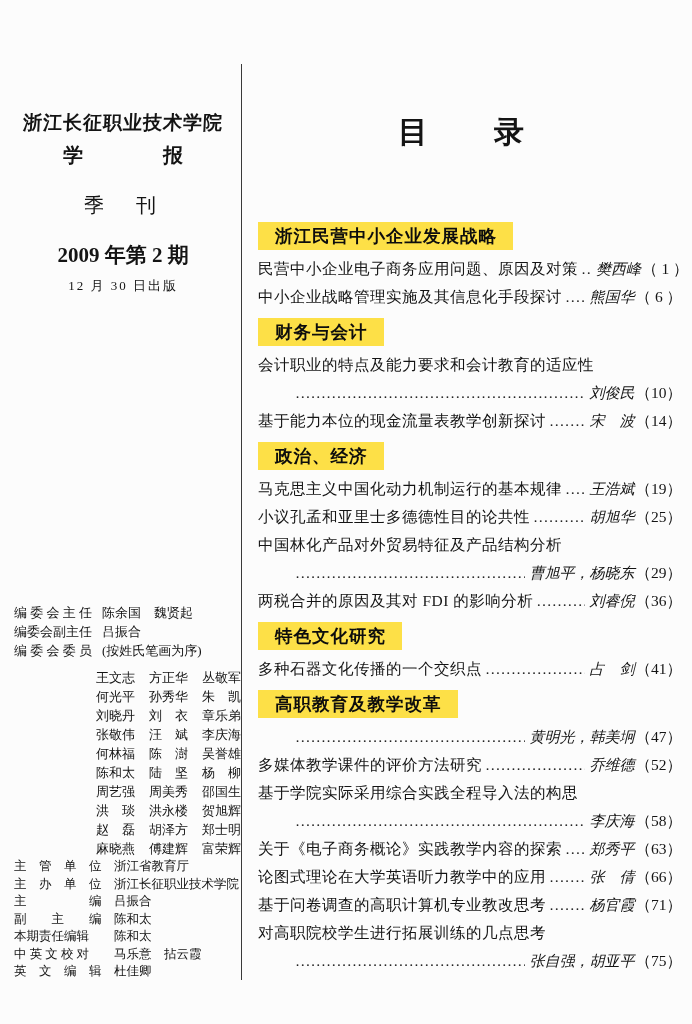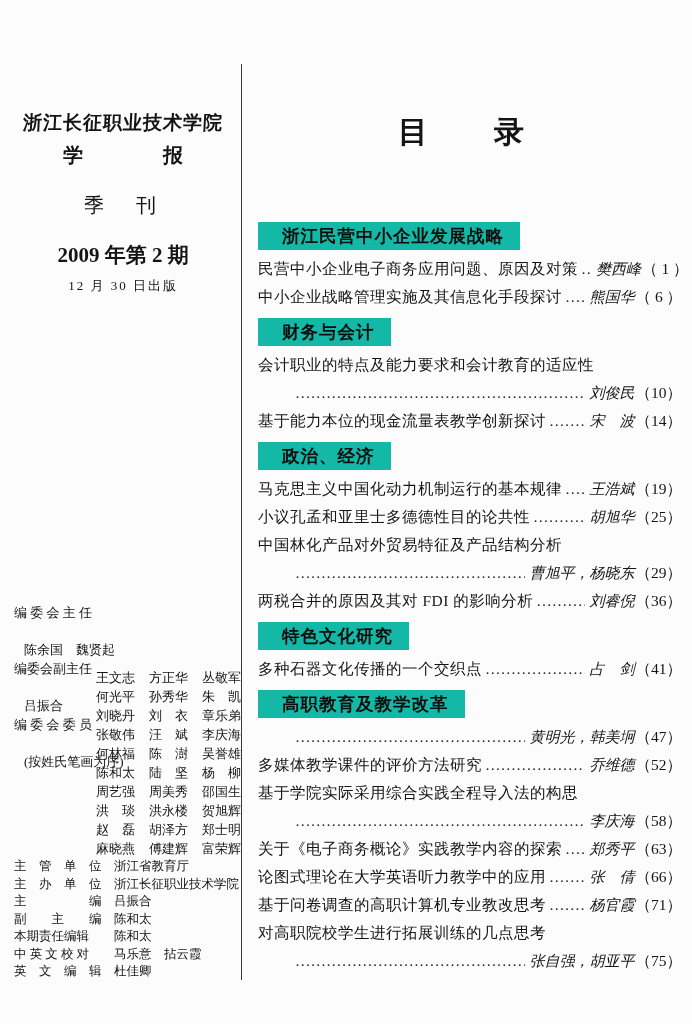--- a/index.html
+++ b/index.html
@@ -13,37 +13,37 @@
 
   
   .left-col{position:absolute;left:12px;top:108px;width:222px;}
   .jtitle{font-weight:bold;font-size:19px;letter-spacing:1px;text-align:center;line-height:30px;transform:skewX(-3deg);}
   .jtitle2{font-weight:bold;font-size:20px;text-align:center;line-height:34px;transform:skewX(-3deg);}
   .freq{margin-top:20px;text-align:center;font-size:20px;letter-spacing:6px;}
   .issue{margin-top:22px;text-align:center;font-weight:bold;font-size:21px;}
   .pubdate{margin-top:8px;text-align:center;font-size:13px;letter-spacing:2px;}
 
   .ed-block{position:absolute;left:14px;top:603px;width:224px;font-size:13px;}
-  .ed-row{display:flex;line-height:19px;white-space:nowrap;flex-direction:column;}
+  .ed-row{display:flex;line-height:19px;white-space:nowrap;}
   .ed-row .lbl{flex:0 0 auto;}
-  .ed-row .val{margin-left:10px;margin-top:18px;}
+  .ed-row .val{margin-left:10px;}
   .committee{position:absolute;left:96px;top:668px;width:145px;font-size:13px;}
   .c-row{display:flex;justify-content:space-between;line-height:19px;white-space:nowrap;}
 
   .staff-block{position:absolute;left:14px;top:858px;width:226px;font-size:12.5px;}
   .staff-row{display:flex;line-height:17.5px;white-space:nowrap;}
   .staff-row .lbl{flex:0 0 96px;}
   .staff-row .val{margin-left:4px;}
 
   
   .right-col{position:absolute;left:258px;top:104px;width:424px;}
   .toc-title{text-align:center;font-size:30px;font-weight:bold;letter-spacing:18px;margin:8px 0 0 0;}
   .toc-sections{margin-top:62px;}
-  .sec-header{display:inline-block;background:#14b8a6;color:#0d0d0d;font-weight:bold;
-    font-size:17.5px;line-height:20px;padding:4px 16px 4px 24px;margin:7px 0 5px 0;letter-spacing:1px;}
+  .sec-header{display:inline-block;background:#fde047;color:#0d0d0d;font-weight:bold;
+    font-size:17.5px;line-height:20px;padding:4px 16px 4px 17px;margin:7px 0 5px 0;letter-spacing:1px;}
   .entry{font-size:15.5px;line-height:28px;}
   .entry .row1{display:flex;align-items:baseline;}
   .entry .t{white-space:nowrap;letter-spacing:0.5px;}
   .leader{flex:1 1 auto;overflow:hidden;white-space:nowrap;margin:0 3px;min-width:10px;color:#222;}
   .leader::after{content:"……………………………………………………………………………………";letter-spacing:0;}
   .a{white-space:nowrap;margin-left:2px;font-style:italic;font-size:15px;}
   .p{white-space:nowrap;margin-left:1px;}
   .l2{display:flex;align-items:baseline;padding-left:34px;}
 </style>
 </head>

